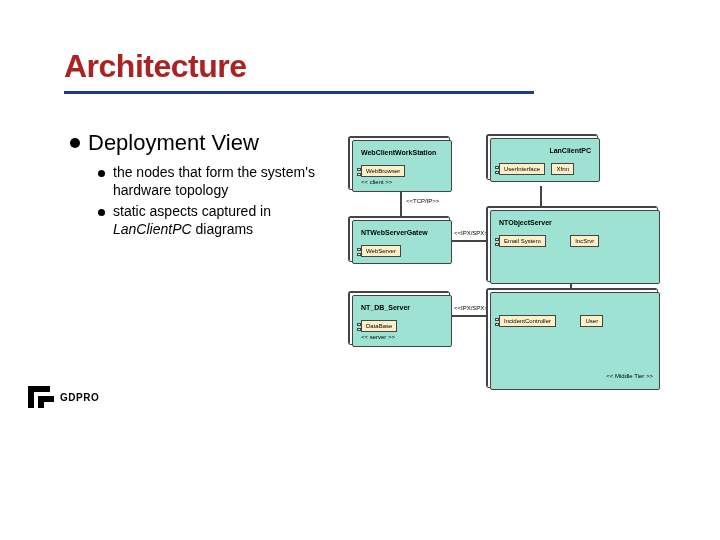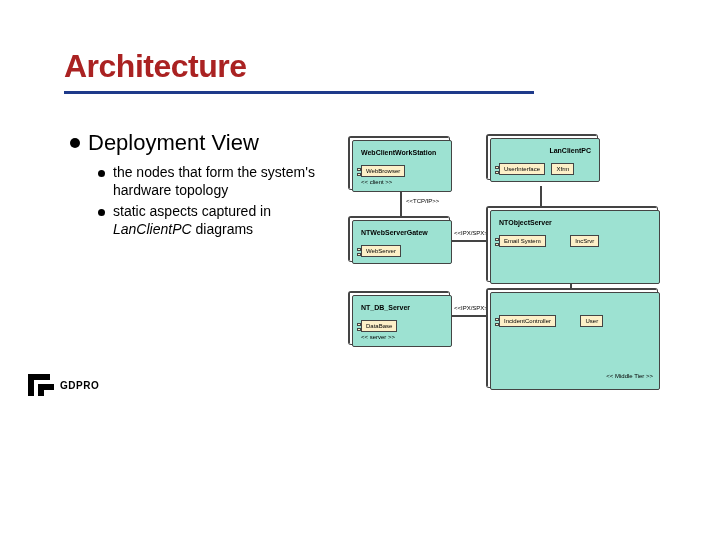--- a/index.html
+++ b/index.html
@@ -33,21 +33,21 @@
   .n2 { left: 150px; top: 8px; width: 110px; }
   .n3 { left: 12px; top: 90px; width: 100px; }
   .n4 { left: 150px; top: 80px; width: 170px; height: 74px; }
   .n5 { left: 12px; top: 165px; width: 100px; }
   .big { left: 150px; top: 162px; width: 170px; height: 98px; }
   .big-label { position: absolute; right: 6px; top: 80px; font-size: 6px; }
 
   .tab { position: absolute; width: 4px; height: 3px; background: #fdf0c8; border: 1px solid #444; left: -5px; }
   .tab.t1 { top: 2px; } .tab.t2 { top: 7px; }
 
-  .logo { position: absolute; left: 28px; bottom: 30px; display: flex; align-items: center; gap: 6px; }
+  .logo { position: absolute; left: 28px; bottom: 18px; display: flex; align-items: center; gap: 6px; }
   .logo-glyph { width: 26px; height: 22px; position: relative; }
   .logo-glyph .bar { position: absolute; background: #000; }
   .logo-glyph .b1 { left: 0; top: 0; width: 6px; height: 22px; }
   .logo-glyph .b2 { left: 0; top: 0; width: 22px; height: 6px; }
   .logo-glyph .b3 { left: 10px; top: 10px; width: 6px; height: 12px; }
   .logo-glyph .b4 { left: 10px; top: 10px; width: 16px; height: 6px; }
   .logo-text { font-size: 10px; font-weight: bold; color: #000; letter-spacing: 0.5px; }
 </style>
 </head>
 <body>

